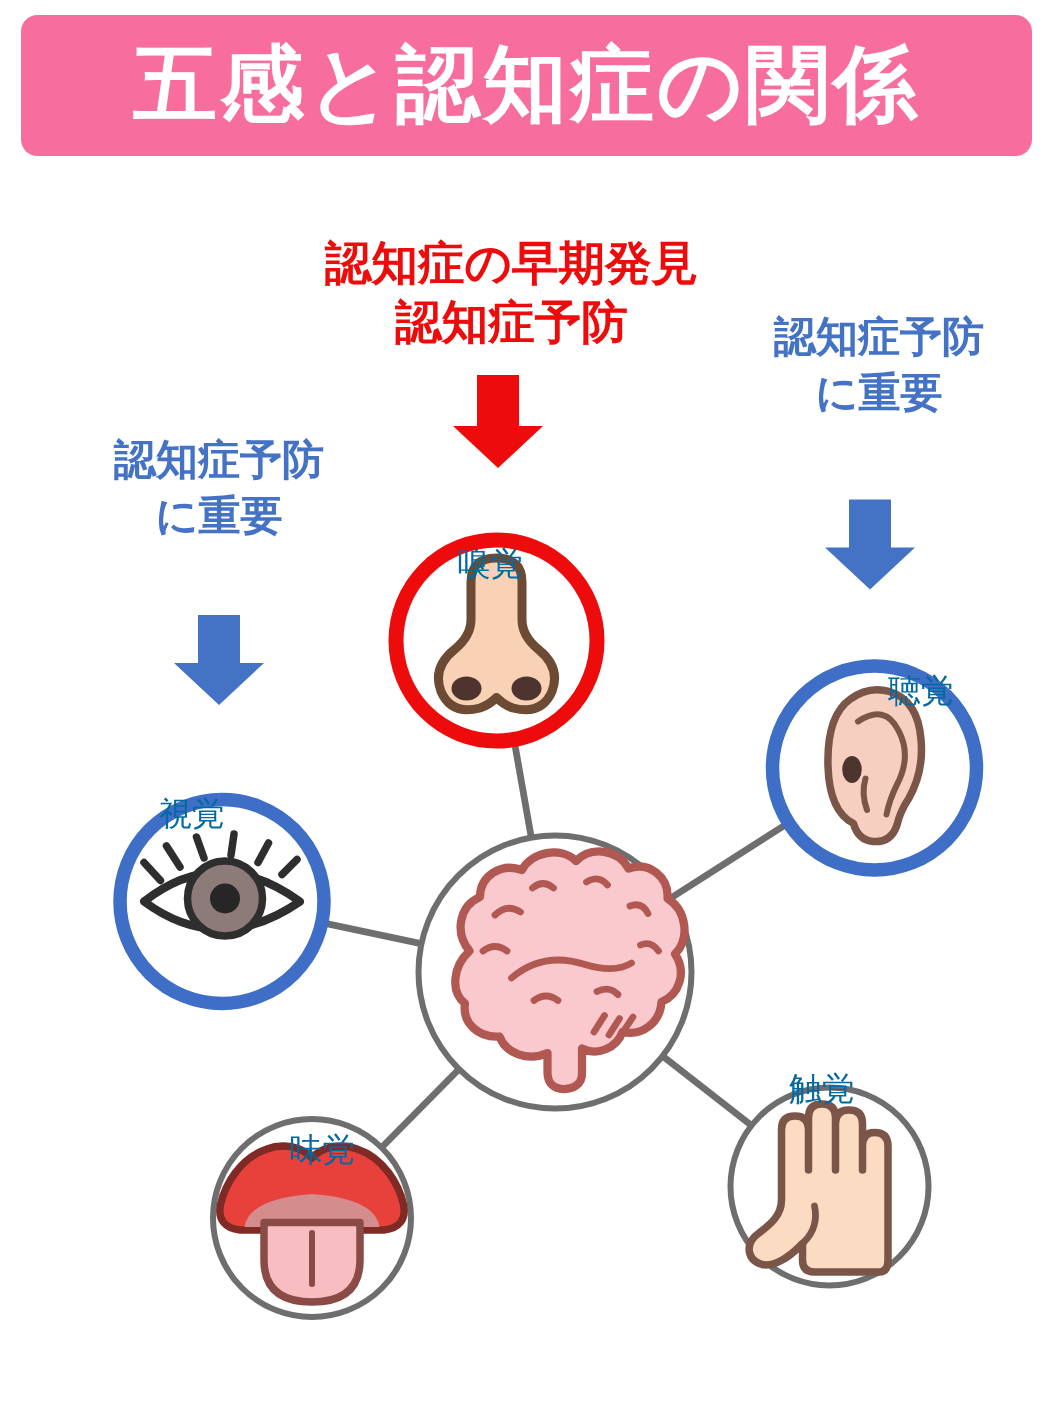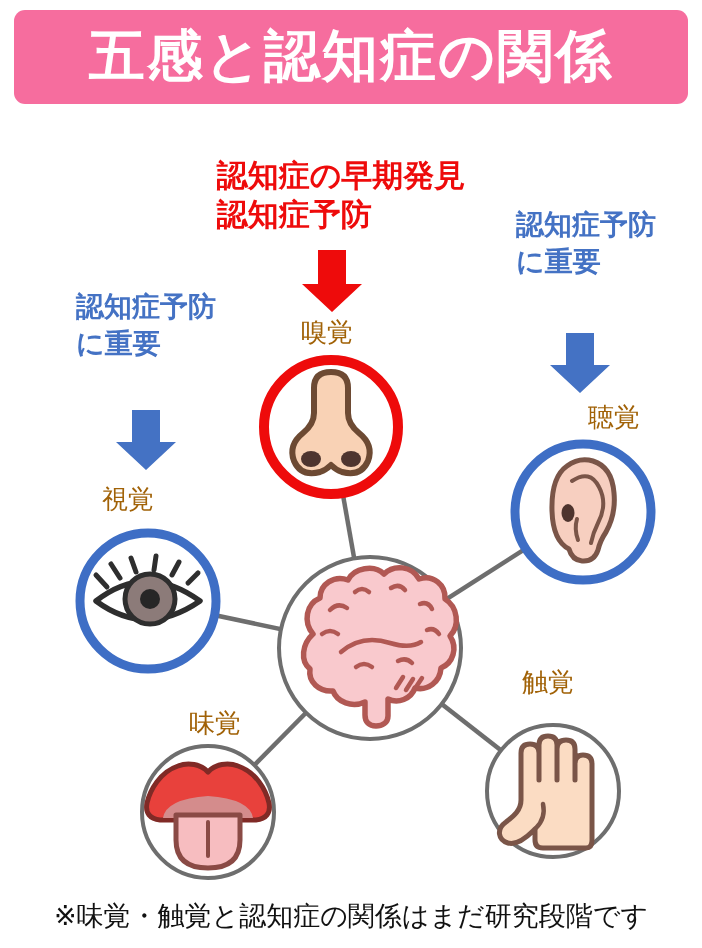--- a/index.html
+++ b/index.html
@@ -6,25 +6,25 @@
   #canvas{
     position:relative;width:702px;height:948px;background:#fff;overflow:hidden;
     font-family:"Liberation Sans","DejaVu Sans",sans-serif;
   }
   #scene{position:absolute;left:0;top:0;}
   .banner{
     position:absolute;left:14px;top:10px;width:674px;height:94px;
     display:flex;align-items:center;justify-content:center;
     color:#ffffff;font-size:56px;font-weight:bold;letter-spacing:2px;white-space:nowrap;
   }
-  .note{position:absolute;font-weight:bold;line-height:37px;font-size:28px;transform:translateX(-50%);white-space:nowrap;}
+  .note{position:absolute;text-align:center;font-weight:bold;line-height:37px;font-size:28px;transform:translateX(-50%);white-space:nowrap;}
   .note.red{font-size:31px;line-height:39px;}
   .sense-label{
     position:absolute;transform:translateX(-50%);
-    color:#a16207;font-size:26px;line-height:36px;white-space:nowrap;
+    color:#0369a1;font-size:22px;line-height:36px;white-space:nowrap;margin-top:44px;
   }
   .footnote{
     position:absolute;left:351px;top:898px;transform:translateX(-50%);
     color:#111111;font-size:27px;white-space:nowrap;
   }
 </style>
 </head>
 <body>
 
 <div id="canvas">
@@ -143,15 +143,14 @@
     <div>認知症予防</div>
     <div>に重要</div>
   </div>
 
   <div class="sense-label" style="left:327px;top:314px">嗅覚</div>
   <div class="sense-label" style="left:614px;top:399px">聴覚</div>
   <div class="sense-label" style="left:128px;top:481px">視覚</div>
   <div class="sense-label" style="left:215px;top:705px">味覚</div>
   <div class="sense-label" style="left:548px;top:664px">触覚</div>
 
-  <div class="footnote">※味覚・触覚と認知症の関係はまだ研究段階です</div>
 
 </div>
 
 </body></html>

